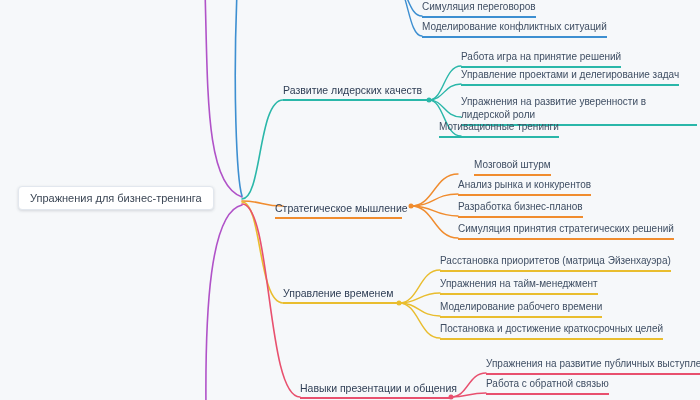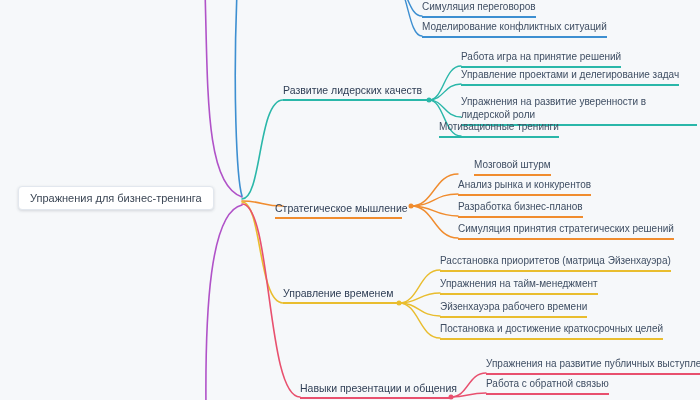--- a/index.html
+++ b/index.html
@@ -82,20 +82,20 @@
 
   <div class="branch" style="left:275px; top:189px; width:127px; border-color:#f08c2e;margin-top:12px;">Стратегическое мышление</div>
   <div class="node leaf" style="left:458px; top:158px; border-color:#f08c2e;margin-left:16px;">Мозговой штурм</div>
   <div class="node leaf" style="left:458px; top:178px; border-color:#f08c2e;">Анализ рынка и конкурентов</div>
   <div class="node leaf" style="left:458px; top:200px; border-color:#f08c2e;">Разработка бизнес-планов</div>
   <div class="node leaf" style="left:458px; top:222px; border-color:#f08c2e;">Симуляция принятия стратегических решений</div>
 
   <div class="branch" style="left:283px; top:286px; width:115px; border-color:#e9bd2e;">Управление временем</div>
   <div class="node leaf" style="left:440px; top:254px; border-color:#e9bd2e;">Расстановка приоритетов (матрица Эйзенхауэра)</div>
   <div class="node leaf" style="left:440px; top:277px; border-color:#e9bd2e;">Упражнения на тайм-менеджмент</div>
-  <div class="node leaf" style="left:440px; top:300px; border-color:#e9bd2e;">Эйзенхауэра рабочего времени</div>
+  <div class="node leaf" style="left:440px; top:300px; border-color:#e9bd2e;">Моделирование рабочего времени</div>
   <div class="node leaf" style="left:440px; top:322px; border-color:#e9bd2e;">Постановка и достижение краткосрочных целей</div>
 
   <div class="branch" style="left:300px; top:381px; width:150px; border-color:#e8506e;">Навыки презентации и общения</div>
   <div class="node leaf" style="left:486px; top:357px; border-color:#e8506e;">Упражнения на развитие публичных выступлений</div>
   <div class="node leaf" style="left:486px; top:377px; border-color:#e8506e;">Работа с обратной связью</div>
 
 </div>
 
 </body></html>

